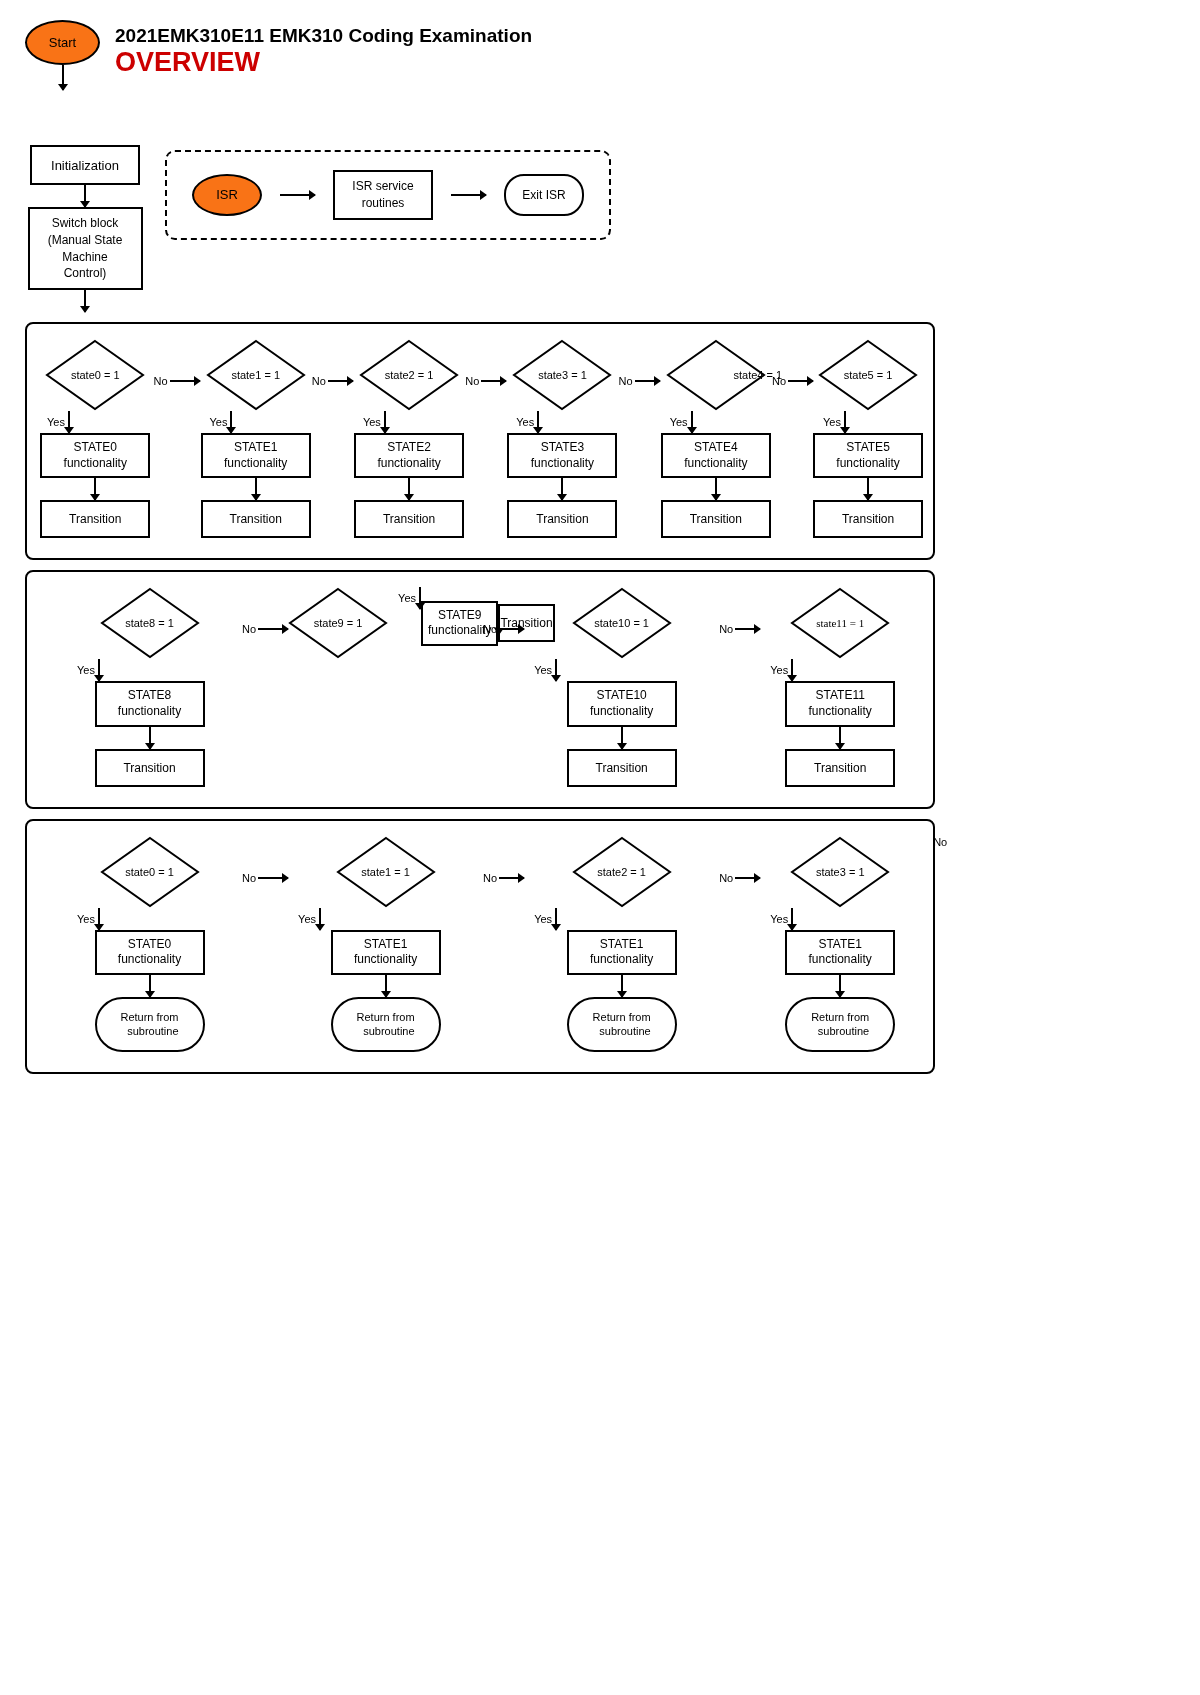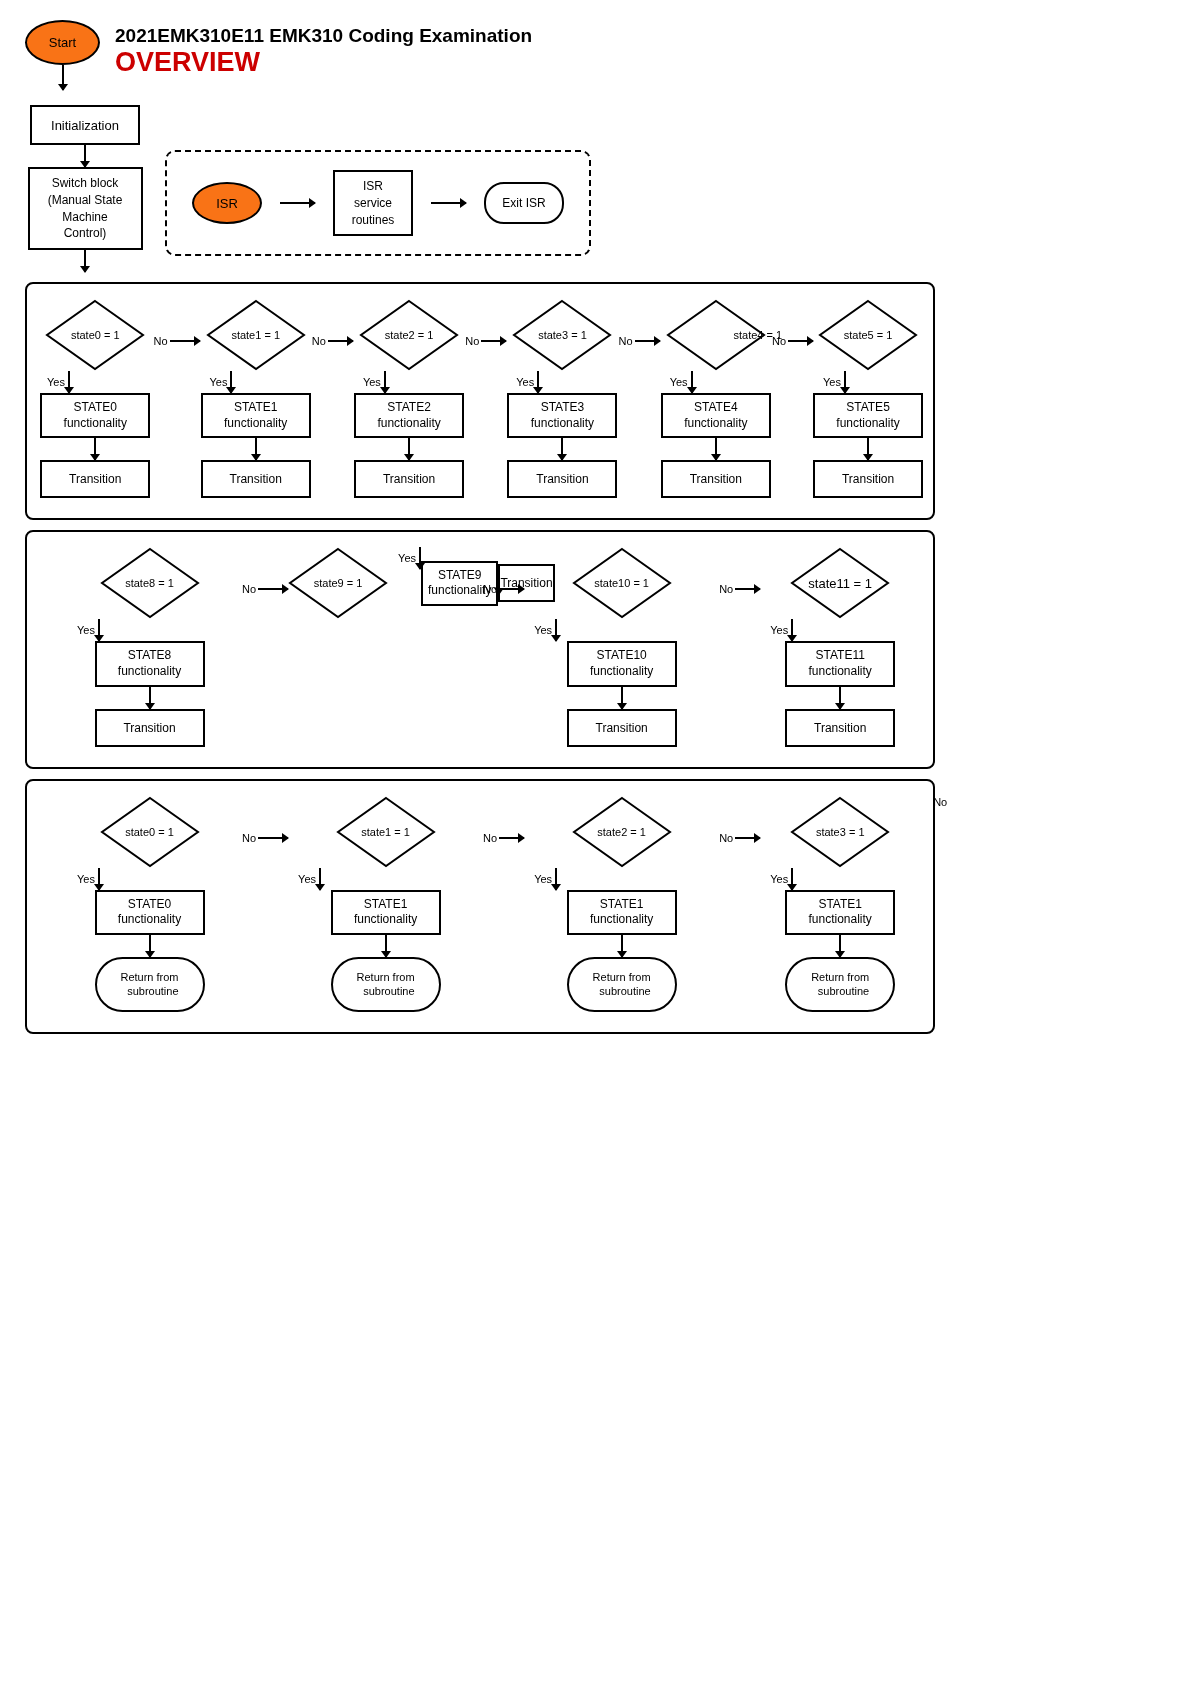--- a/index.html
+++ b/index.html
@@ -113,41 +113,41 @@
       <div class="v-arrow" style="height:25px;"></div>
     </div>
     <div style="margin-top:5px;">
       <div style="font-size:19px;font-weight:bold;">2021EMK310E11 EMK310 Coding Examination</div>
       <div style="font-size:27px;font-weight:bold;color:#cc0000;">OVERVIEW</div>
     </div>
   </div>
 
   <div style="display:flex; gap:0; position:relative;">
 
-    <div style="display:flex;flex-direction:column;align-items:center; width:130px; flex-shrink:0; padding-top:0;">
+    <div style="display:flex;flex-direction:column;align-items:center; width:130px; flex-shrink:0; padding-top:0;margin-top:40px;">
       <div class="rect-box" style="width:110px;min-height:40px;">
         <span>Initialization</span>
       </div>
       <div class="v-arrow" style="height:22px;"></div>
       <div class="rect-box" style="width:115px;min-height:60px;font-size:12px;text-align:center;line-height:1.4;">
         <span>Switch block<br>(Manual State<br>Machine Control)</span>
       </div>
       <div class="v-arrow" style="height:22px;"></div>
     </div>
 
     <div style="position:absolute; left:145px; top:45px; border:2px dashed #000; border-radius:10px; padding:18px 25px; display:flex; align-items:center; gap:18px;">
       <div class="oval-box" style="width:70px;height:42px;">
         <span>ISR</span>
       </div>
       <div style="display:flex;align-items:center;">
         <div style="width:35px;height:2px;background:#000;position:relative;">
           <div style="position:absolute;right:-6px;top:-4px;border:5px solid transparent;border-left:7px solid #000;"></div>
         </div>
       </div>
-      <div class="rect-box" style="width:80px;min-height:42px;font-size:12px;text-align:center;line-height:1.4;">
+      <div class="rect-box" style="width:100px;min-height:42px;font-size:12px;text-align:center;line-height:1.4;">
         <span>ISR service<br>routines</span>
       </div>
       <div style="display:flex;align-items:center;">
         <div style="width:35px;height:2px;background:#000;position:relative;">
           <div style="position:absolute;right:-6px;top:-4px;border:5px solid transparent;border-left:7px solid #000;"></div>
         </div>
       </div>
       <div class="rounded-rect" style="width:80px;height:42px;font-size:12px;">
         <span>Exit ISR</span>
       </div>
@@ -382,21 +382,21 @@
         <div style="width:25px;height:2px;background:#000;position:relative;">
           <div style="position:absolute;right:-6px;top:-4px;border:5px solid transparent;border-left:7px solid #000;"></div>
         </div>
       </div>
 
       <div style="display:flex;flex-direction:column;align-items:center;width:160px;">
         <div style="position:relative;width:100px;height:72px;">
           <svg width="100" height="72">
               <polygon points="50,2 98,36 50,70 2,36" fill="white" stroke="black" stroke-width="2"></polygon>
             </svg>
-          <div style="position:absolute;top:50%;left:50%;transform:translate(-50%,-50%);font-size:13px;text-align:left;white-space:nowrap;">state11 = 1</div>
+          <div style="position:absolute;top:50%;left:50%;transform:translate(-50%,-50%);font-size:11px;text-align:left;white-space:nowrap;font-family:Liberation Serif, serif;">state11 = 1</div>
         </div>
         <div style="display:flex;align-items:center;align-self:flex-start;margin-left:10px;">
           <span style="font-size:11px;margin-right:3px;">Yes</span>
           <div style="width:2px;height:22px;background:#000;position:relative;">
             <div style="position:absolute;bottom:-6px;left:-4px;border:5px solid transparent;border-top:7px solid #000;"></div>
           </div>
         </div>
         <div class="func-box">STATE11<br>functionality</div>
         <div class="v-arrow" style="height:22px;"></div>
         <div class="trans-box">Transition</div>

